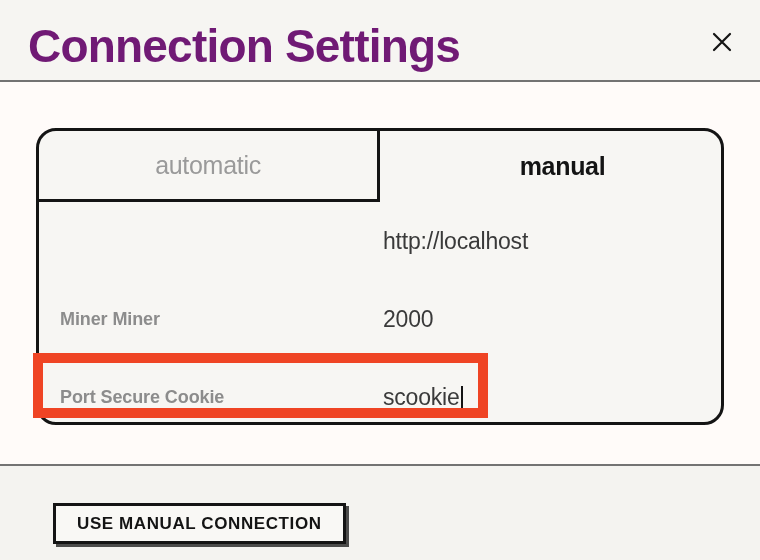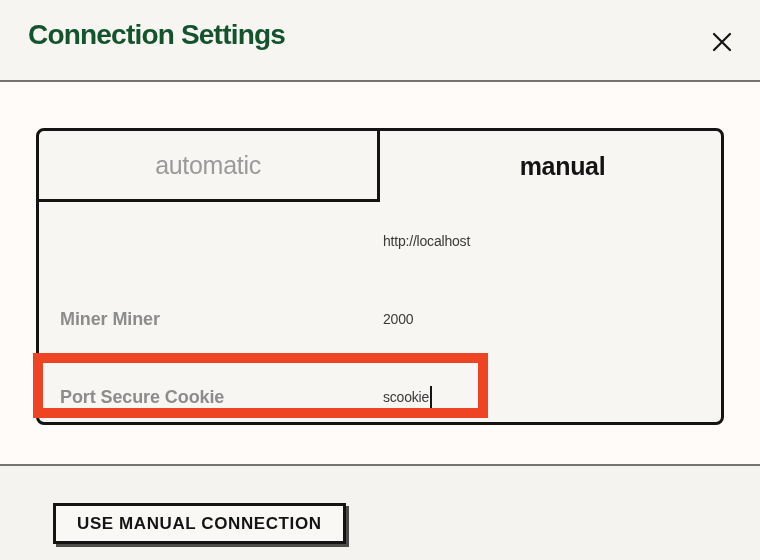--- a/index.html
+++ b/index.html
@@ -23,24 +23,24 @@
     width: 760px;
     height: 82px;
     background: #F6F5F2;
     border-bottom: 2px solid #737373;
     box-sizing: border-box;
   }
   .header-title {
     position: absolute;
     left: 28px;
     top: 19px;
-    font-size: 28px;
+    font-size: 46px;
     font-weight: bold;
     letter-spacing: -0.8px;
-    color: #14532d;
+    color: #701a75;
     white-space: nowrap;
   }
   .close-button {
     position: absolute;
     right: 22px;
     top: 26px;
     width: 32px;
     height: 32px;
     cursor: pointer;
     display: flex;
@@ -61,21 +61,21 @@
   }
 
   
   .panel {
     position: absolute;
     left: 36px;
     top: 46px;
     width: 688px;
     height: 297px;
     border: 3px solid #141414;
-    border-radius: 8px;
+    border-radius: 20px;
     background: #F7F6F3;
     box-sizing: border-box;
     overflow: hidden;
   }
 
   
   .tabs {
     position: absolute;
     left: 0; top: 0;
     width: 100%;
@@ -123,21 +123,21 @@
     left: 21px;
     font-size: 18px;
     font-weight: bold;
     color: #8C8C8C;
     letter-spacing: -0.1px;
     white-space: nowrap;
   }
   .row-value {
     position: absolute;
     left: 344px;
-    font-size: 14px;
+    font-size: 23px;
     color: #3A3A3A;
     letter-spacing: -0.2px;
     white-space: nowrap;
     display: flex;
     align-items: center;
   }
   .caret {
     display: inline-block;
     width: 2px;
     height: 23px;

